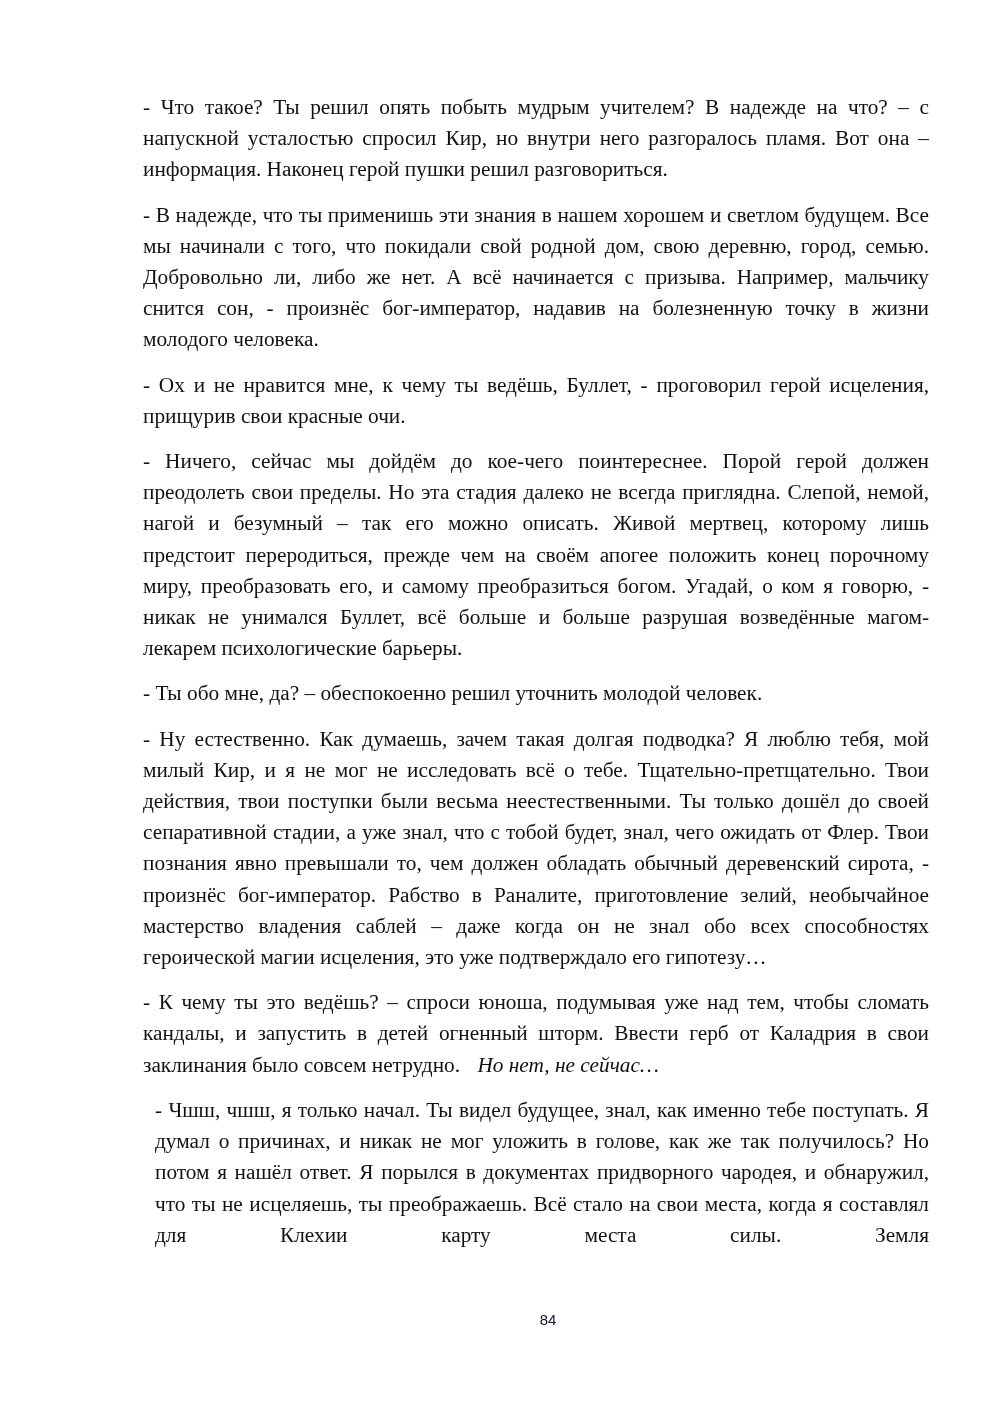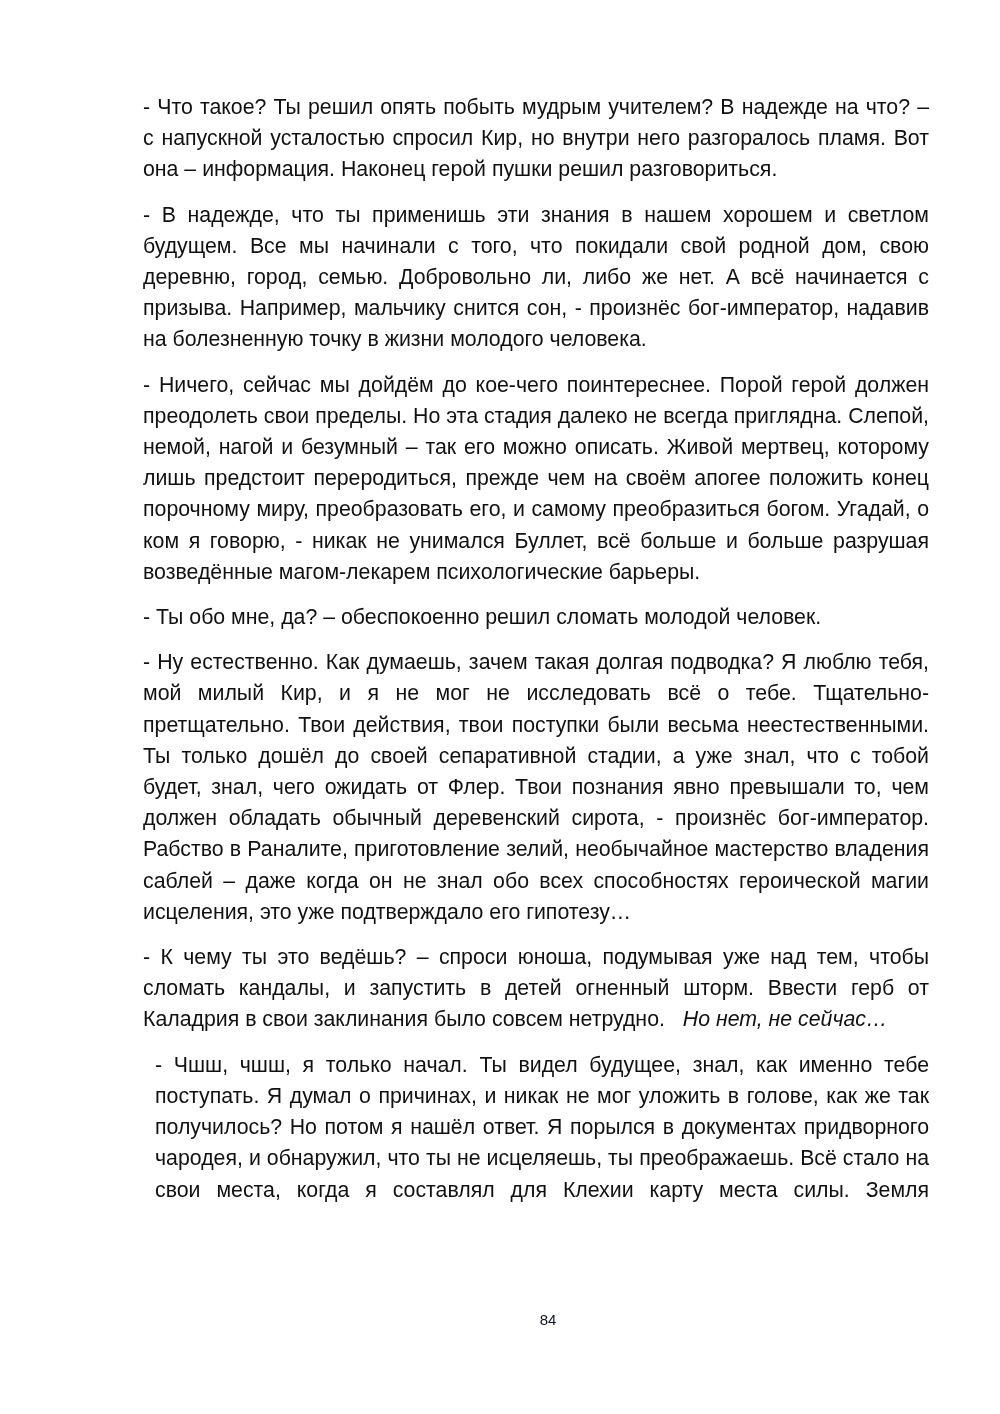--- a/index.html
+++ b/index.html
@@ -11,21 +11,21 @@
       width: 1000px;
       height: 1414px;
       position: relative;
       overflow: hidden;
     }
     .page {
       position: absolute;
       left: 143px;
       top: 92px;
       width: 786px;
-      font-family: Liberation Sans, sans-serif;
+      font-family: Liberation Serif, serif;
       font-size: 21.3px;
       line-height: 31.2px;
       color: #111111;
     }
     .para {
       margin: 0 0 14px 0;
       text-align: justify;
       text-align-last: left;
       hyphens: none;
     }
@@ -49,24 +49,27 @@
 <body>
 
 <div class="page">
   <p class="para">
     <span>- Что такое? Ты решил опять побыть мудрым учителем? В надежде на что? – с напускной усталостью спросил Кир, но внутри него разгоралось пламя. Вот она – информация. Наконец герой пушки решил разговориться.</span>
   </p>
   <p class="para">
     <span>- В надежде, что ты применишь эти знания в нашем хорошем и светлом будущем. Все мы начинали с того, что покидали свой родной дом, свою деревню, город, семью. Добровольно ли, либо же нет. А всё начинается с призыва. Например, мальчику снится сон, - произнёс бог-император, надавив на болезненную точку в жизни молодого человека.</span>
   </p>
   <p class="para">
+    <span>- Ох и не нравится мне, к чему ты ведёшь, Буллет, - проговорил герой исцеления, прищурив свои красные очи.</span>
+  </p>
+  <p class="para">
     <span>- Ничего, сейчас мы дойдём до кое-чего поинтереснее. Порой герой должен преодолеть свои пределы. Но эта стадия далеко не всегда приглядна. Слепой, немой, нагой и безумный – так его можно описать. Живой мертвец, которому лишь предстоит переродиться, прежде чем на своём апогее положить конец порочному миру, преобразовать его, и самому преобразиться богом. Угадай, о ком я говорю, - никак не унимался Буллет, всё больше и больше разрушая возведённые магом-лекарем психологические барьеры.</span>
   </p>
   <p class="para">
-    <span>- Ты обо мне, да? – обеспокоенно решил сломать молодой человек.</span>
+    <span>- Ты обо мне, да? – обеспокоенно решил уточнить молодой человек.</span>
   </p>
   <p class="para">
     <span>- Ну естественно. Как думаешь, зачем такая долгая подводка? Я люблю тебя, мой милый Кир, и я не мог не исследовать всё о тебе. Тщательно-претщательно. Твои действия, твои поступки были весьма неестественными. Ты только дошёл до своей сепаративной стадии, а уже знал, что с тобой будет, знал, чего ожидать от Флер. Твои познания явно превышали то, чем должен обладать обычный деревенский сирота, - произнёс бог-император. Рабство в Раналите, приготовление зелий, необычайное мастерство владения саблей – даже когда он не знал обо всех способностях героической магии исцеления, это уже подтверждало его гипотезу…</span>
   </p>
   <p class="para">
     <span>- К чему ты это ведёшь? – спроси юноша, подумывая уже над тем, чтобы сломать кандалы, и запустить в детей огненный шторм. Ввести герб от Каладрия в свои заклинания было совсем нетрудно. </span><span class="em">Но нет, не сейчас…</span>
   </p>
   <p class="para" style="text-align-last: justify; margin-left: 12px;">
     <span>- Чшш, чшш, я только начал. Ты видел будущее, знал, как именно тебе поступать. Я думал о причинах, и никак не мог уложить в голове, как же так получилось? Но потом я нашёл ответ. Я порылся в документах придворного чародея, и обнаружил, что ты не исцеляешь, ты преображаешь. Всё стало на свои места, когда я составлял для Клехии карту места силы. Земля</span>
   </p>

